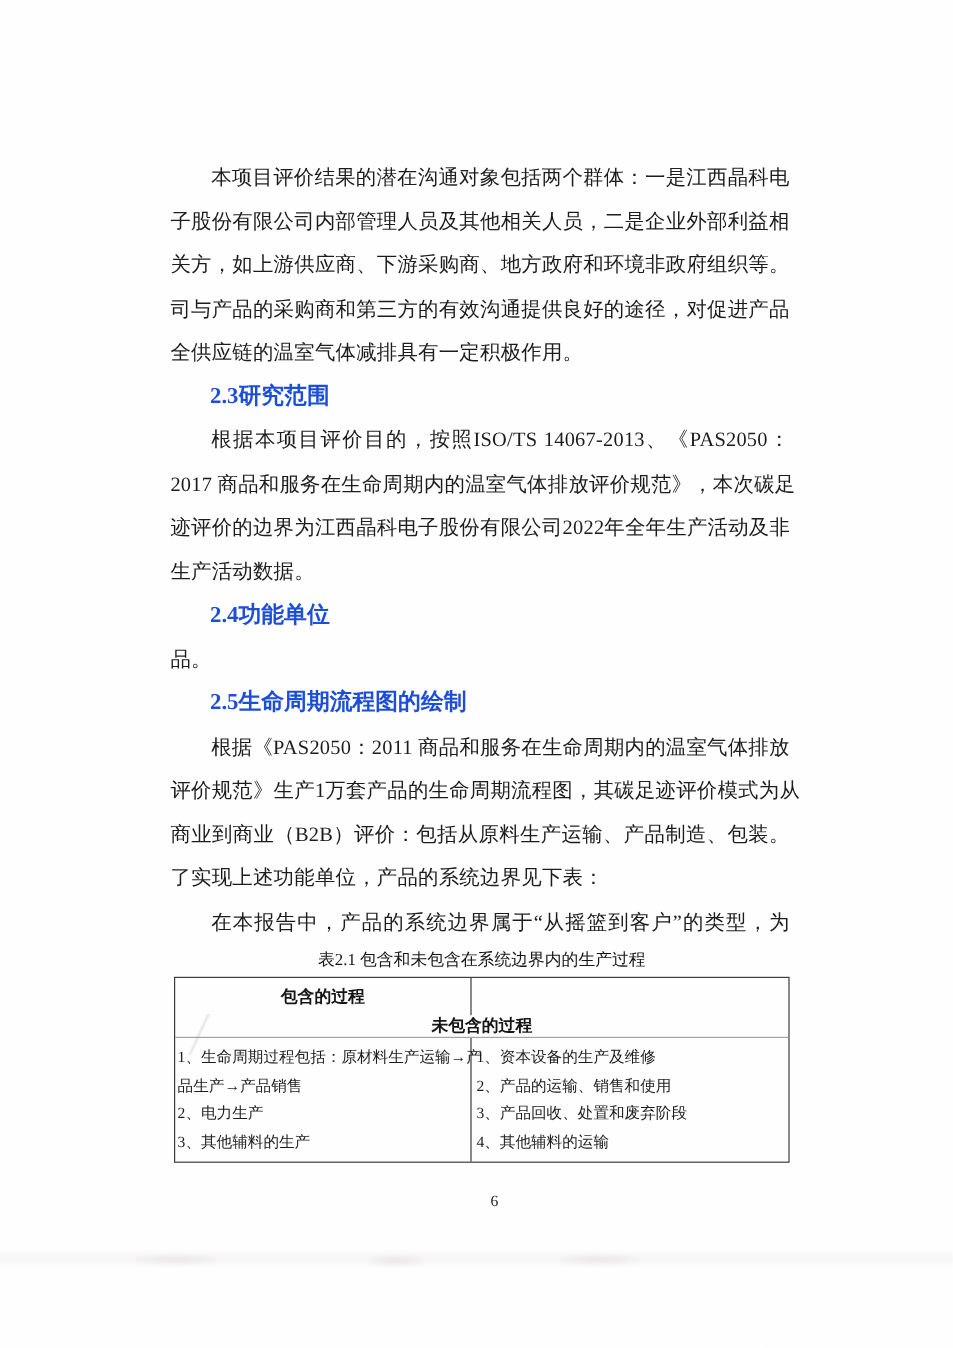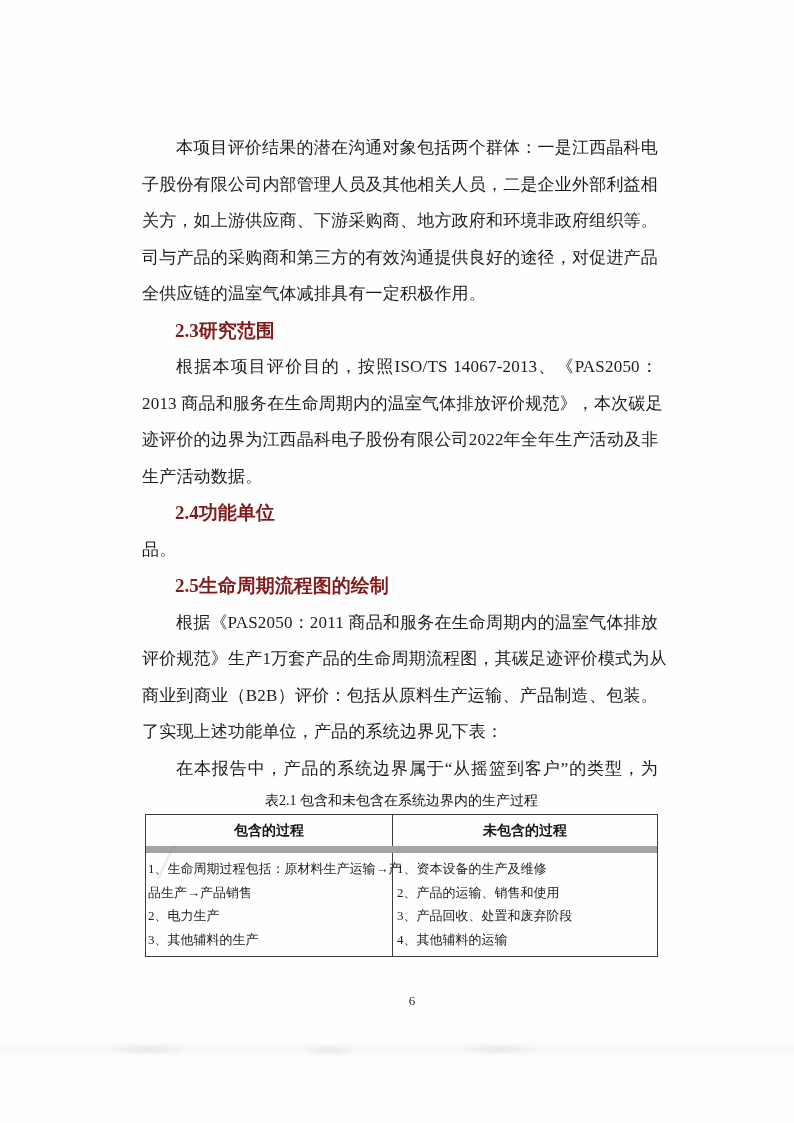--- a/index.html
+++ b/index.html
@@ -31,39 +31,40 @@
   }
   .ln.ind{ padding-left:34px; }
   .ln.ind.full{ text-indent:0; padding-left:34px; }
   .hd{
     font-size:19px;
     font-weight:bold;
     line-height:36.5px;
     height:36.5px;
     padding-left:33px;
     white-space:nowrap;
-    color:#7f1d1d;
+    color:#1d4ed8;
   }
   .tbl-caption{
     margin-left:3px;width:513px;
     text-align:center;
     font-size:14px;font-weight:normal;
     line-height:24px;height:24px;
     margin-top:2px;
     color:#151515;
     white-space:nowrap;
   }
   .tbl{
     margin-left:3px;width:511px;
     border:1.4px solid #3c3c3c;
     margin-top:1px;
   }
   .tbl-head{
     display:flex;
-    border-bottom:7px solid #a3a3a3;
+    border-bottom:1px solid #a3a3a3;
+    flex-direction:column;
   }
   .tbl-head .cell{
     height:31px;
     display:flex;align-items:center;justify-content:center;
     font-size:14px;font-weight:bold;color:#151515;
   }
   .tbl-body{ display:flex; }
   .cell-l{ width:246px; border-right:1px solid #3c3c3c; }
   .cell-r{ flex:1; }
   .tbl-body .cell-l, .tbl-body .cell-r{ padding:4px 0 5px 0; }
@@ -118,21 +119,21 @@
 
     <div class="para">
       <div class="ln full">司与产品的采购商和第三方的有效沟通提供良好的途径，对促进产品</div>
       <div class="ln">全供应链的温室气体减排具有一定积极作用。</div>
     </div>
 
     <div class="hd">2.3研究范围</div>
 
     <div class="para">
       <div class="ln ind full">根据本项目评价目的，按照ISO/TS 14067-2013、《PAS2050：</div>
-      <div class="ln full">2013 商品和服务在生命周期内的温室气体排放评价规范》，本次碳足</div>
+      <div class="ln full">2017 商品和服务在生命周期内的温室气体排放评价规范》，本次碳足</div>
       <div class="ln full">迹评价的边界为江西晶科电子股份有限公司2022年全年生产活动及非</div>
       <div class="ln">生产活动数据。</div>
     </div>
 
     <div class="hd">2.4功能单位</div>
 
     <div class="para">
       <div class="ln">品。</div>
     </div>
 

